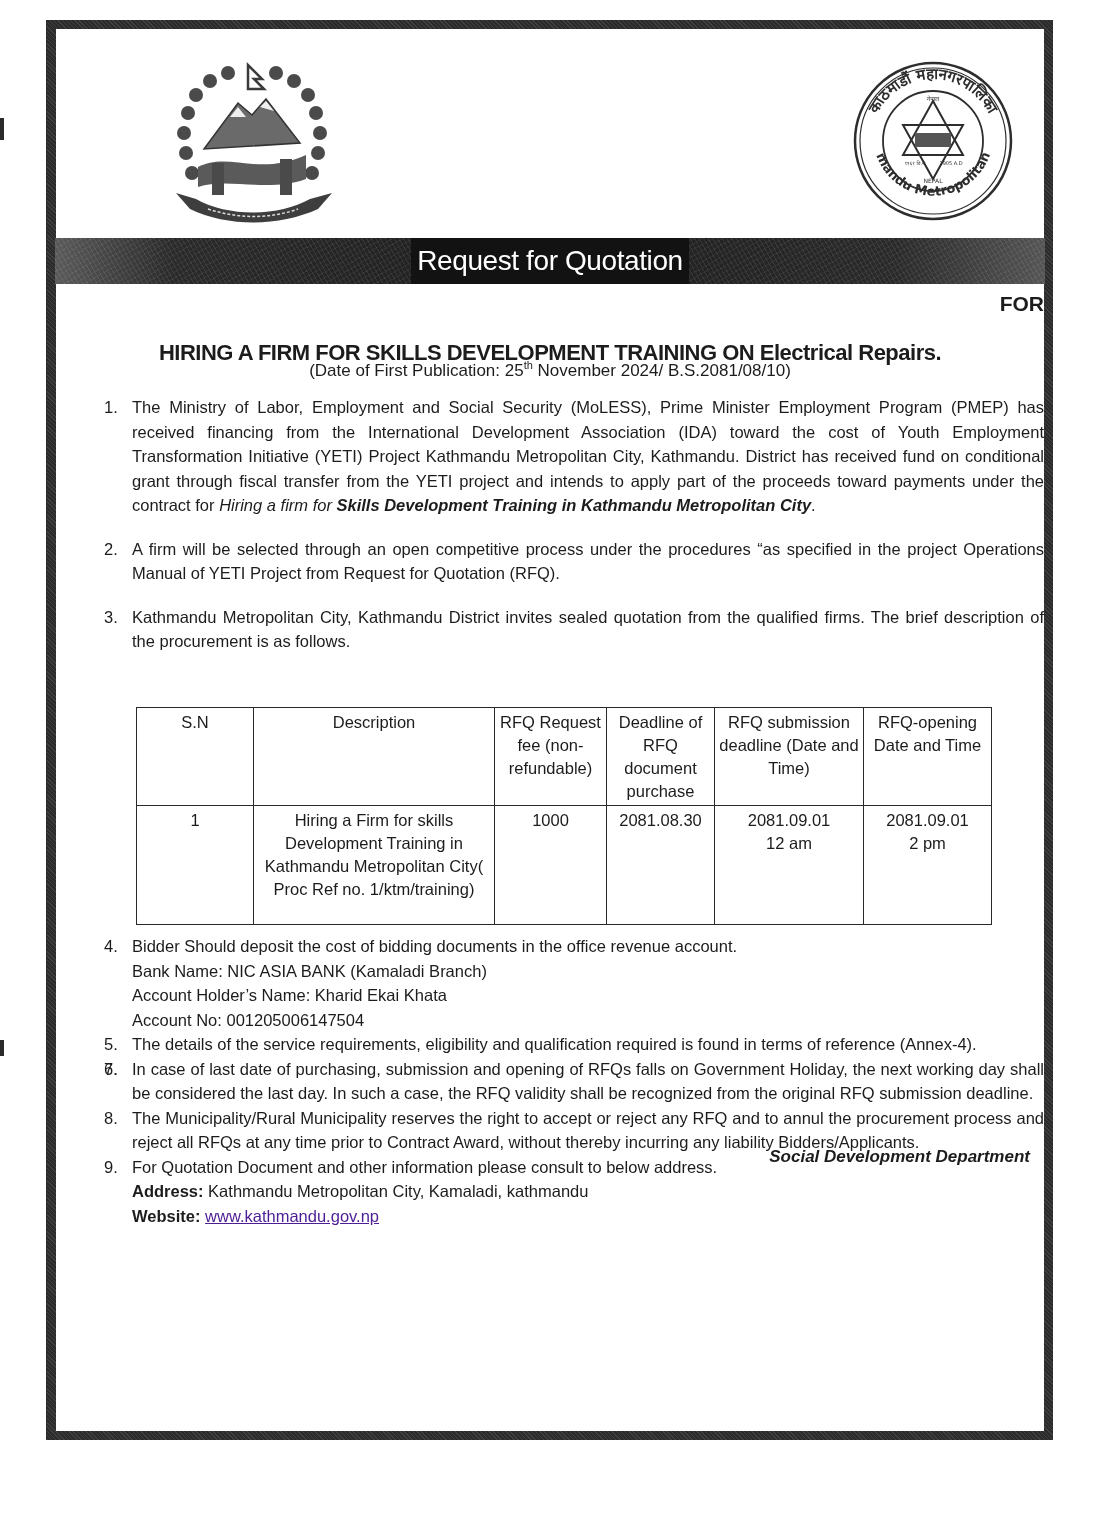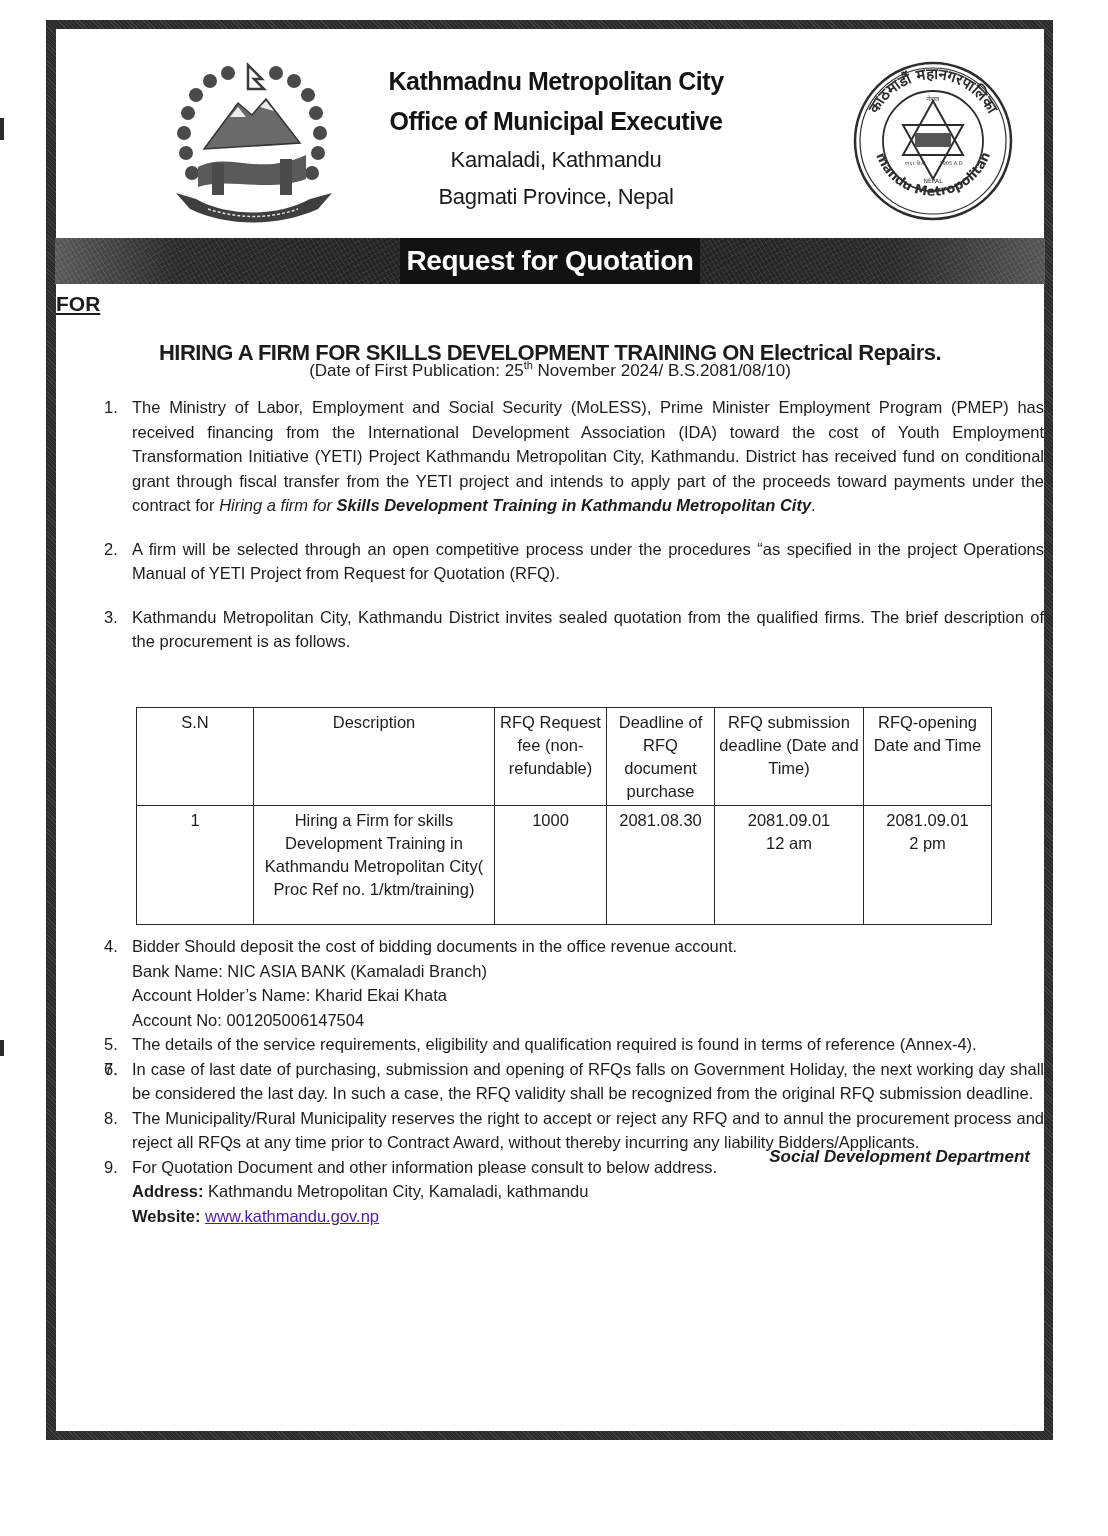--- a/index.html
+++ b/index.html
@@ -98,35 +98,34 @@
       background-image:
         repeating-linear-gradient(60deg, rgba(255,255,255,0.08) 0 1px, transparent 1px 4px),
         repeating-linear-gradient(-30deg, rgba(255,255,255,0.06) 0 1px, transparent 1px 5px),
         linear-gradient(90deg, #5a5a5a 0%, #2a2a2a 12%, #1e1e1e 50%, #2a2a2a 85%, #555 100%);
       text-align: center;
     }
     .banner-title {
       display: inline-block;
       color: #ffffff;
       font-size: 28px;
-      font-weight: bold;
+      font-weight: normal;
       line-height: 46px;
       letter-spacing: -0.4px;
       padding: 0 6px;
       background: #121212;
     }
     .for-line {
       position: absolute;
       left: 0; right: 0;
       top: 260px;
-      text-align: left;
+      text-align: right;
       font-size: 21px;
       font-weight: bold;
       line-height: 30px;
-      text-decoration: underline;
     }
     .project-title {
       position: absolute;
       left: 0; right: 0;
       top: 292px;
       text-align: center;
       font-size: 22px;
       font-weight: bold;
       letter-spacing: -0.5px;
       line-height: 32px;
@@ -240,26 +239,20 @@
 
       <path d="M30 108 C60 92, 90 118, 138 96 L138 120 C100 134, 60 118, 30 128 Z" fill="#5a5a5a"></path>
 
       <rect x="44" y="104" width="12" height="32" fill="#4a4a4a"></rect>
       <rect x="112" y="100" width="12" height="36" fill="#4a4a4a"></rect>
 
       <path d="M8 134 L28 140 C60 158, 110 158, 142 140 L164 134 L150 150 C110 168, 60 168, 22 150 Z" fill="#3e3e3e"></path>
       <path d="M40 150 C70 160, 102 160, 130 150" stroke="#ddd" stroke-width="1.5" fill="none" stroke-dasharray="3 2"></path>
     </svg>
 
-    <div class="lh-text">
-      <div class="lh-title">Kathmadnu Metropolitan City</div>
-      <div class="lh-title">Office of Municipal Executive</div>
-      <div class="lh-sub">Kamaladi, Kathmandu</div>
-      <div class="lh-sub">Bagmati Province, Nepal</div>
-    </div>
 
     <svg class="emblem-right" viewBox="0 0 165 165">
       <circle cx="82" cy="82" r="78" fill="none" stroke="#2d2d2d" stroke-width="2.5"></circle>
       <circle cx="82" cy="82" r="73" fill="none" stroke="#2d2d2d" stroke-width="1.2"></circle>
       <circle cx="82" cy="82" r="50" fill="none" stroke="#2d2d2d" stroke-width="1.8"></circle>
       <defs>
         <path id="sealTop" d="M20 82 A62 62 0 0 1 144 82"></path>
         <path id="sealBottom" d="M24 92 A60 60 0 0 0 140 92"></path>
       </defs>
       <text font-size="15" font-weight="bold" fill="#2d2d2d" font-family="DejaVu Sans, sans-serif">

